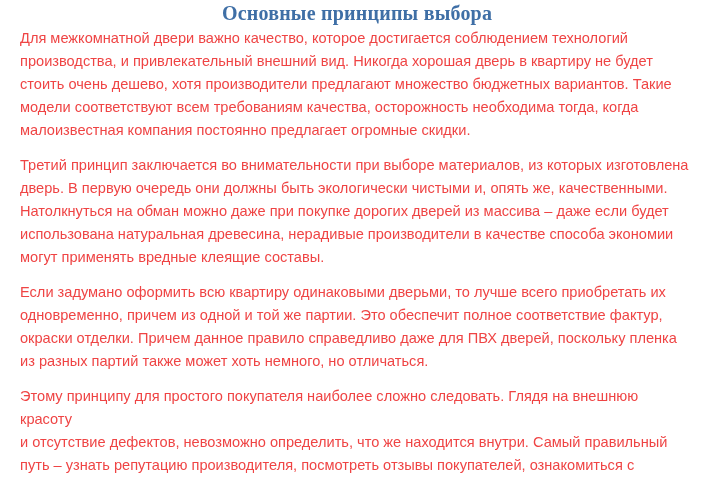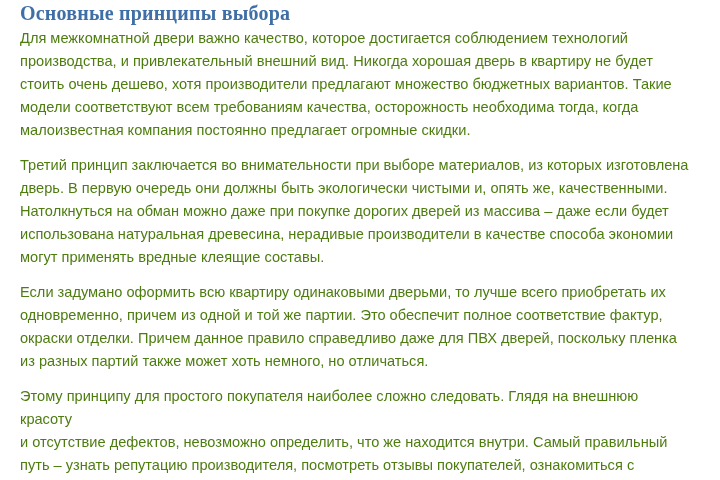--- a/index.html
+++ b/index.html
@@ -16,26 +16,27 @@
     background: #ffffff;
   }
   .article-title {
     font-family: "Liberation Serif", "DejaVu Serif", serif;
     font-weight: bold;
     font-size: 20px;
     line-height: 25px;
     letter-spacing: 0.2px;
     color: #3f6fa6;
     margin: 0 0 1px 0;
+    text-align: center;
   }
   .article-paragraph {
     font-family: "Liberation Sans", "DejaVu Sans", sans-serif;
     font-size: 14.6px;
     line-height: 23px;
-    color: #4d7c0f;
+    color: #ef4444;
     white-space: pre-line;
     margin: 0 0 12px 0;
   }
 </style>
 </head>
 <body>
 
 <div class="page">
   <h1 class="article-title">Основные принципы выбора</h1>
 

